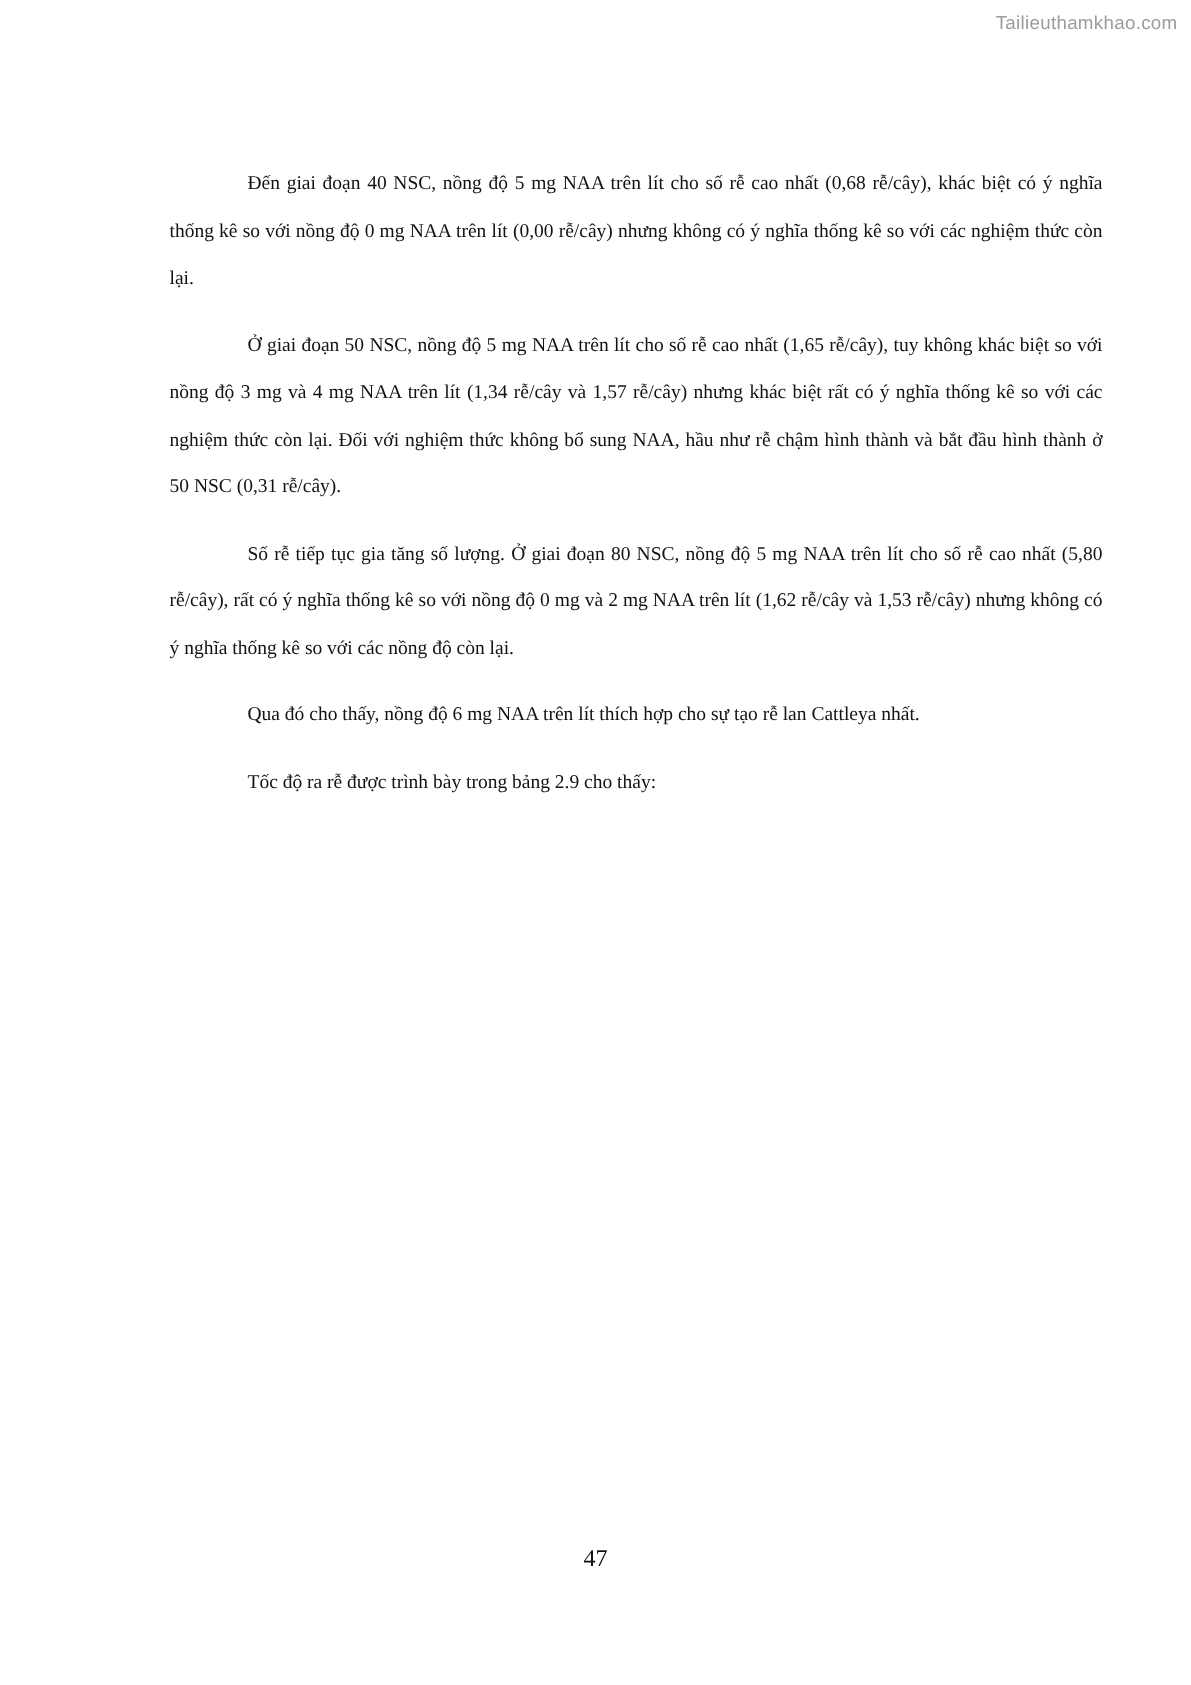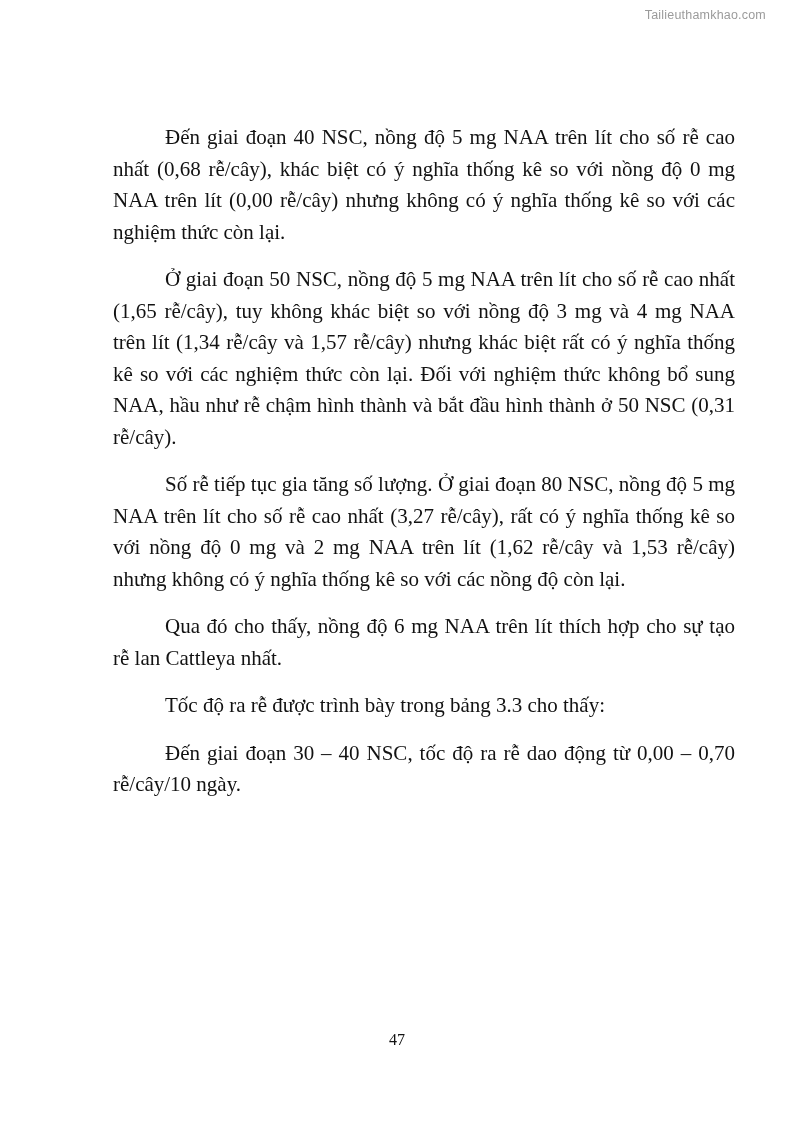--- a/index.html
+++ b/index.html
@@ -12,35 +12,35 @@
     width: 794px;
     height: 1123px;
     background: #ffffff;
     overflow: hidden;
     font-family: "Liberation Serif", "DejaVu Serif", serif;
     color: #111111;
   }
   .watermark {
     position: absolute;
     top: 8px;
-    right: 28px;
+    right: 9px;
     font-family: "Liberation Sans", "DejaVu Sans", sans-serif;
     font-size: 12.5px;
     color: #9b9b9b;
     letter-spacing: 0.2px;
   }
   .content {
     position: absolute;
     top: 106px;
     left: 113px;
     width: 622px;
   }
   .para {
-    margin: 16px 0 13px 0;
-    font-size: 21px;
+    margin: 0 0 13px 0;
+    font-size: 13px;
     line-height: 31.5px;
     text-align: justify;
     text-indent: 52px;
     color: #121212;
   }
   .page-number {
     position: absolute;
     top: 1031px;
     left: 0;
     width: 100%;
@@ -52,21 +52,20 @@
 </head>
 <body>
 
 <div class="page">
 
   <div class="watermark">Tailieuthamkhao.com</div>
 
   <div class="content">
     <p class="para">Đến giai đoạn 40 NSC, nồng độ 5 mg NAA trên lít cho số rễ cao nhất (0,68 rễ/cây), khác biệt có ý nghĩa thống kê so với nồng độ 0 mg NAA trên lít (0,00 rễ/cây) nhưng không có ý nghĩa thống kê so với các nghiệm thức còn lại.</p>
     <p class="para">Ở giai đoạn 50 NSC, nồng độ 5 mg NAA trên lít cho số rễ cao nhất (1,65 rễ/cây), tuy không khác biệt so với nồng độ 3 mg và 4 mg NAA trên lít (1,34 rễ/cây và 1,57 rễ/cây) nhưng khác biệt rất có ý nghĩa thống kê so với các nghiệm thức còn lại. Đối với nghiệm thức không bổ sung NAA, hầu như rễ chậm hình thành và bắt đầu hình thành ở 50 NSC (0,31 rễ/cây).</p>
-    <p class="para">Số rễ tiếp tục gia tăng số lượng. Ở giai đoạn 80 NSC, nồng độ 5 mg NAA trên lít cho số rễ cao nhất (3,27 rễ/cây), rất có ý nghĩa thống kê so với nồng độ 0 mg và 2 mg NAA trên lít (1,62 rễ/cây và 1,53 rễ/cây) nhưng không có ý nghĩa thống kê so với các nồng độ còn lại.</p>
+    <p class="para">Số rễ tiếp tục gia tăng số lượng. Ở giai đoạn 80 NSC, nồng độ 5 mg NAA trên lít cho số rễ cao nhất (5,80 rễ/cây), rất có ý nghĩa thống kê so với nồng độ 0 mg và 2 mg NAA trên lít (1,62 rễ/cây và 1,53 rễ/cây) nhưng không có ý nghĩa thống kê so với các nồng độ còn lại.</p>
     <p class="para">Qua đó cho thấy, nồng độ 6 mg NAA trên lít thích hợp cho sự tạo rễ lan Cattleya nhất.</p>
-    <p class="para">Tốc độ ra rễ được trình bày trong bảng 3.3 cho thấy:</p>
-    <p class="para">Đến giai đoạn 30 – 40 NSC, tốc độ ra rễ dao động từ 0,00 – 0,70 rễ/cây/10 ngày.</p>
+    <p class="para">Tốc độ ra rễ được trình bày trong bảng 2.9 cho thấy:</p>
   </div>
 
   <div class="page-number">47</div>
 
 </div>
 
 </body></html>

